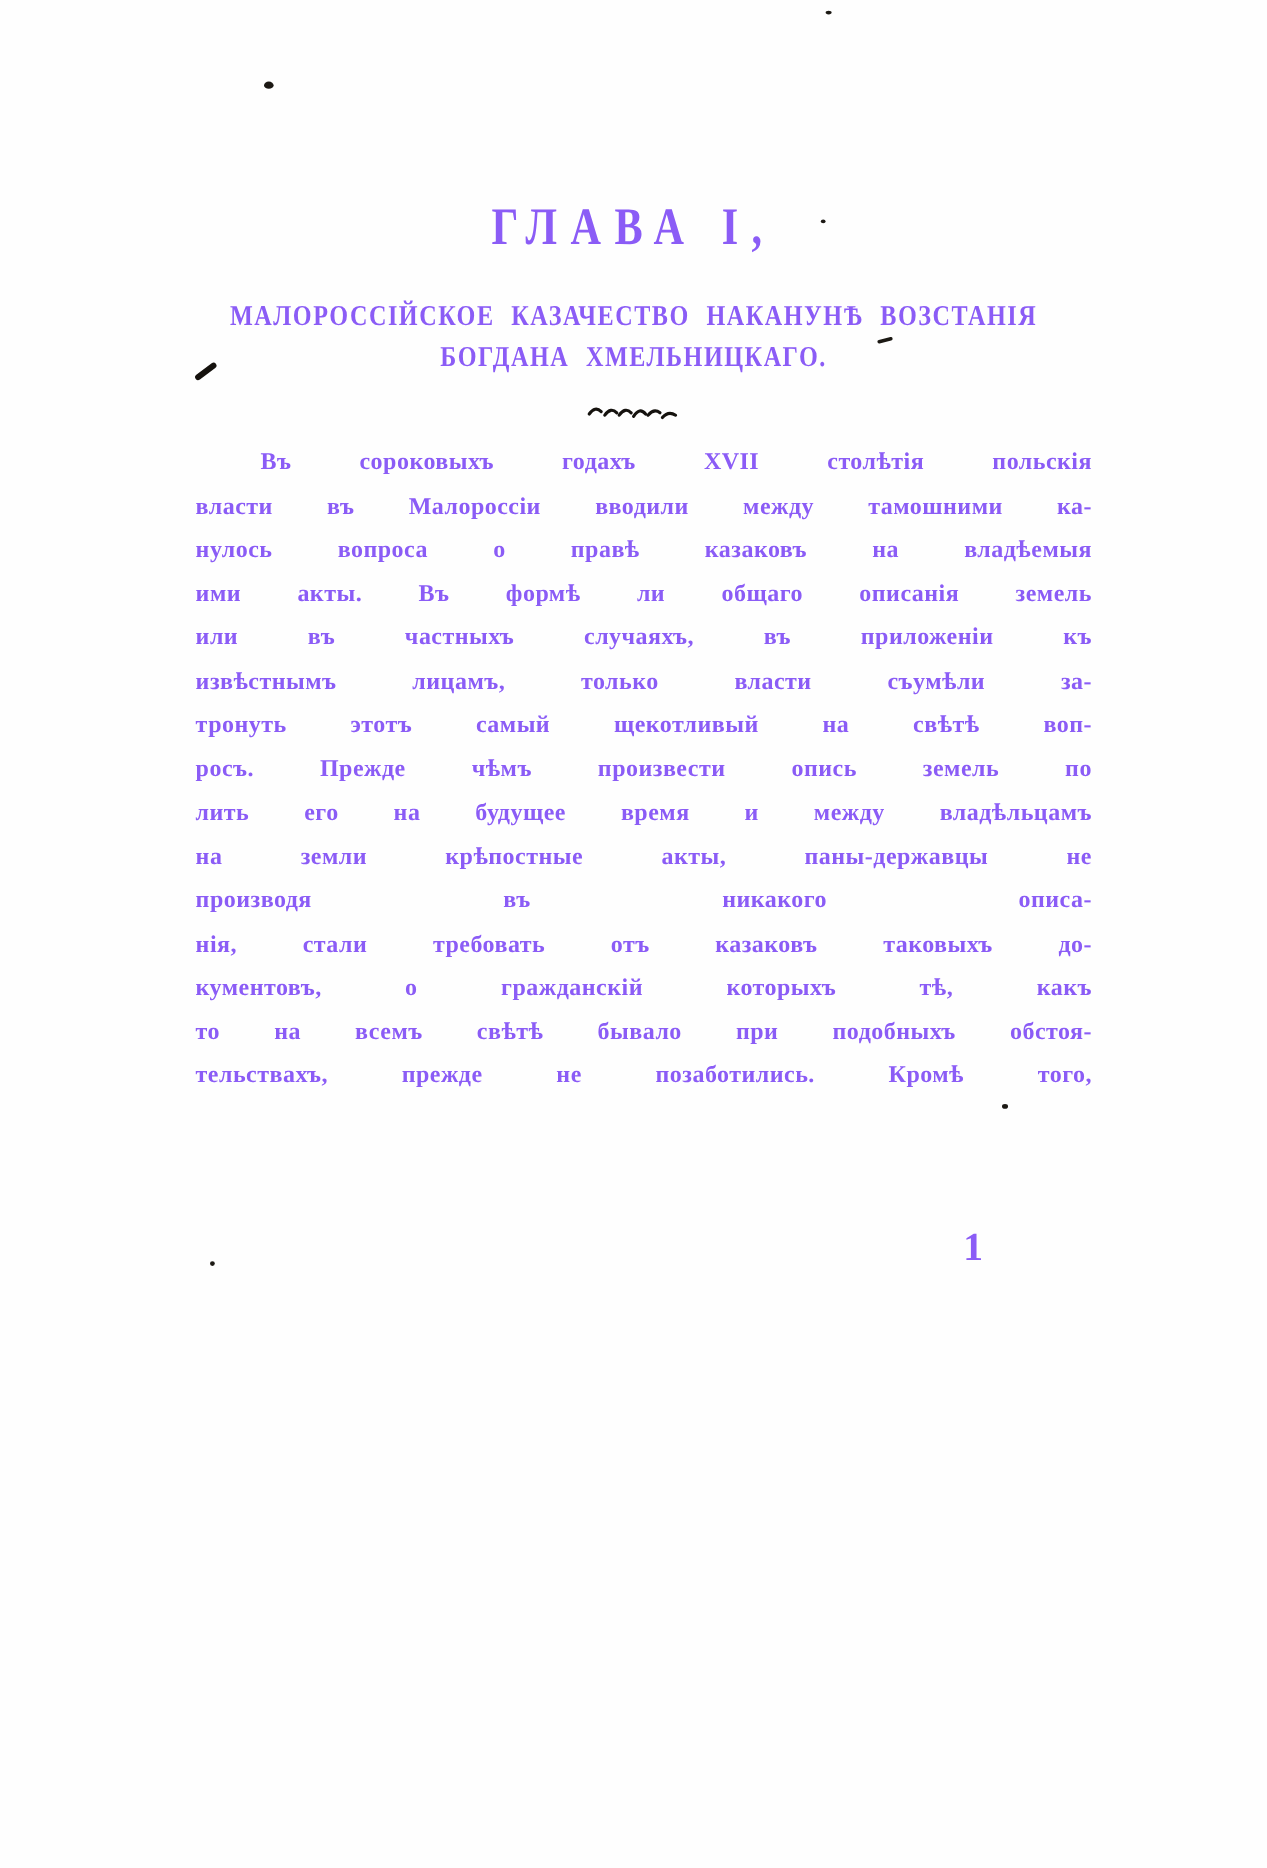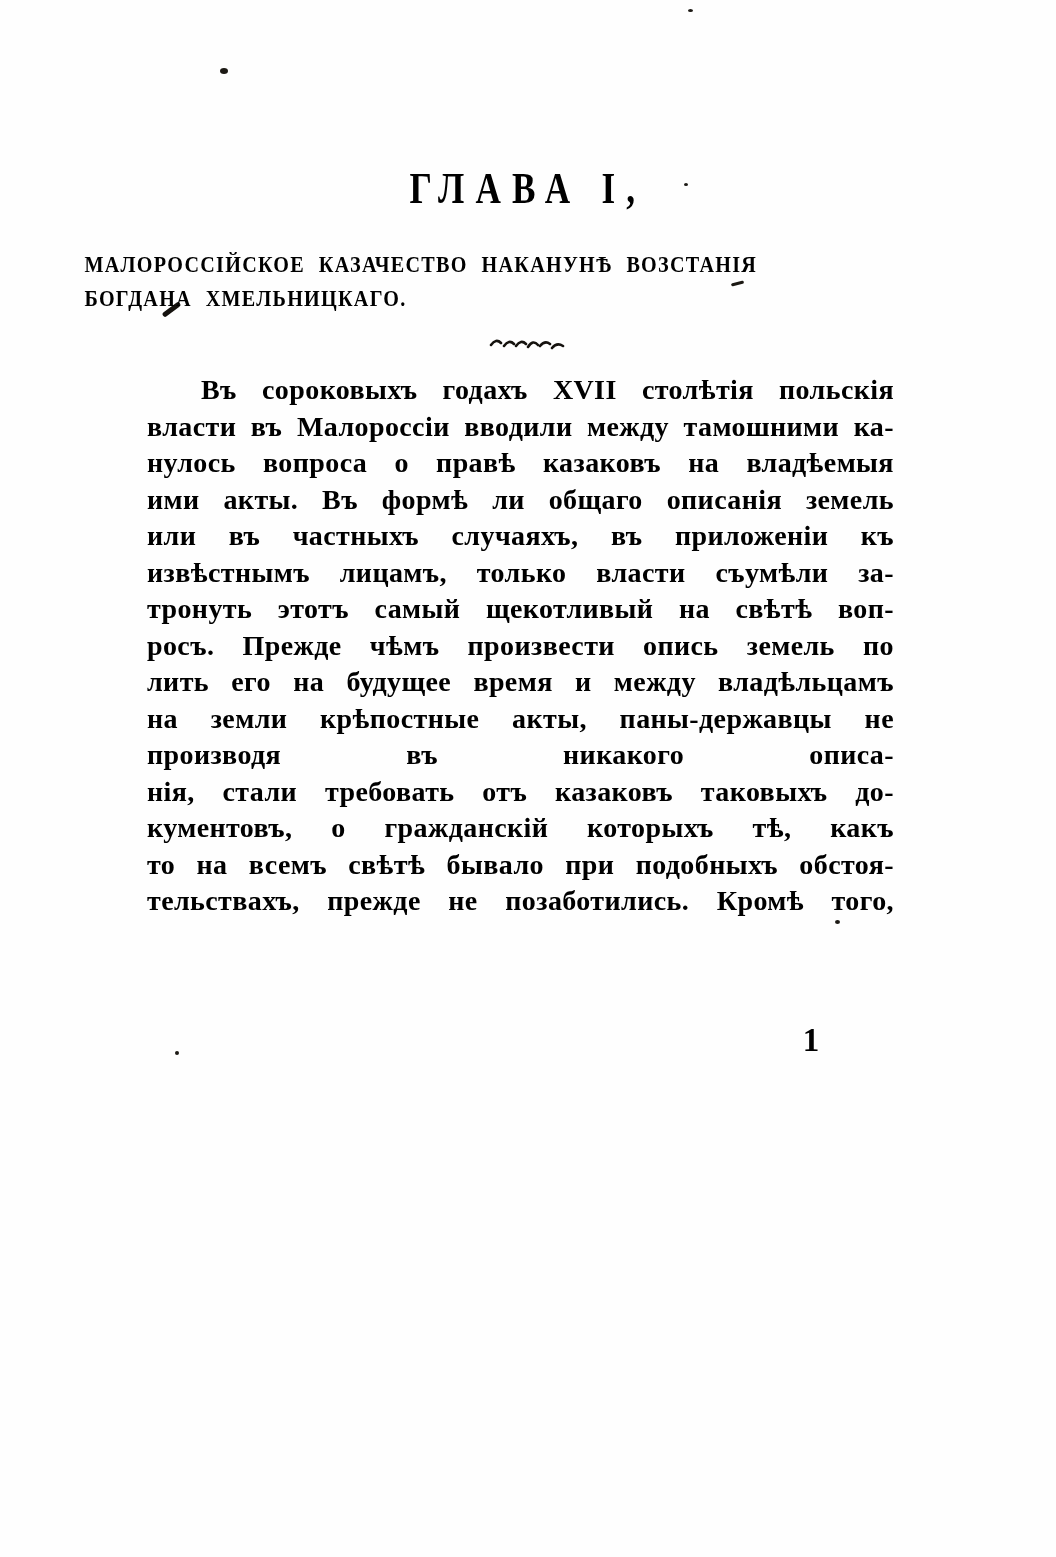--- a/index.html
+++ b/index.html
@@ -1,45 +1,46 @@
 <!DOCTYPE html>
 <html><head>
 <meta charset="utf-8">
 <style>
   html,body{margin:0;padding:0;background:#777;}
   .page{
     position:relative;
     width:1056px;height:1557px;
     margin:0 auto;
     background:#fefefe;
-    color:#000000;
+    color:#8b5cf6;
     font-family:"Liberation Serif","DejaVu Serif",serif;
     overflow:hidden;
   }
   .chapter-title{
     position:absolute;left:0;top:163px;width:100%;
     text-align:center;
     font-size:44px;font-weight:bold;
     letter-spacing:0.32em;
     transform:scaleX(0.80);
     white-space:nowrap;
   }
   .subtitle{
     position:absolute;left:0;top:247px;width:100%;
+    text-align:center;
     font-size:24px;font-weight:bold;
     letter-spacing:1.5px;word-spacing:9px;
     line-height:34px;
   }
   .subtitle .st-line{transform:scaleX(0.84);white-space:nowrap;}
   .ornament{
     position:absolute;left:488px;top:336px;
   }
   .body-text{
-    position:absolute;left:147px;top:374px;width:747px;
-    font-size:28px;font-weight:bold;
+    position:absolute;left:163px;top:374px;width:747px;
+    font-size:20px;font-weight:bold;
     letter-spacing:0.4px;
   }
   .bline{
     display:flex;justify-content:space-between;align-items:baseline;
     height:36.5px;white-space:nowrap;
   }
   .bline.indent{padding-left:54px;}
   .page-number{
     position:absolute;left:786px;top:1022px;width:50px;
     text-align:center;

